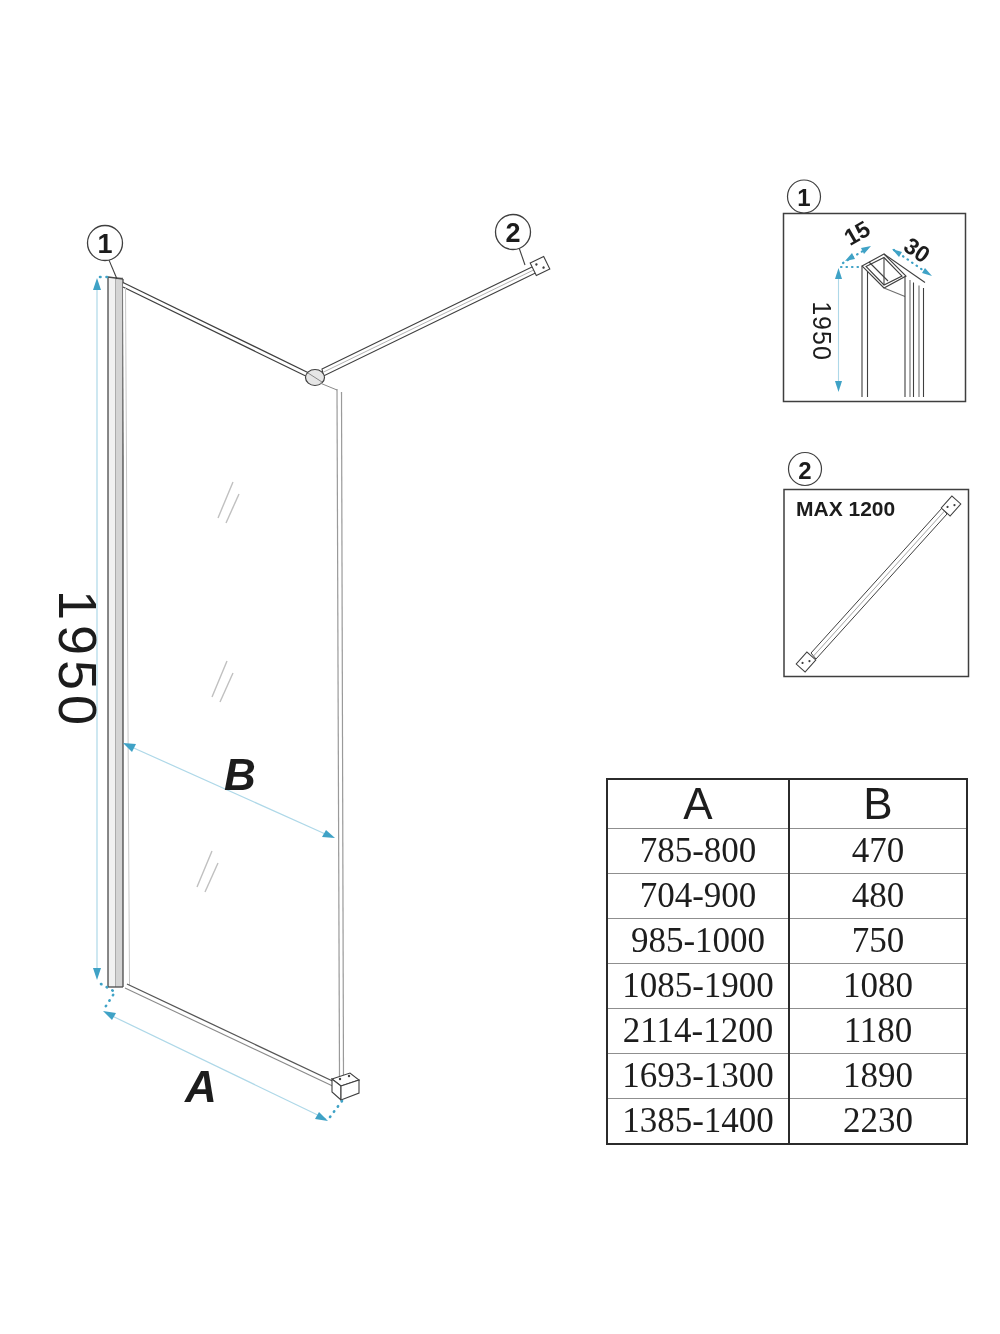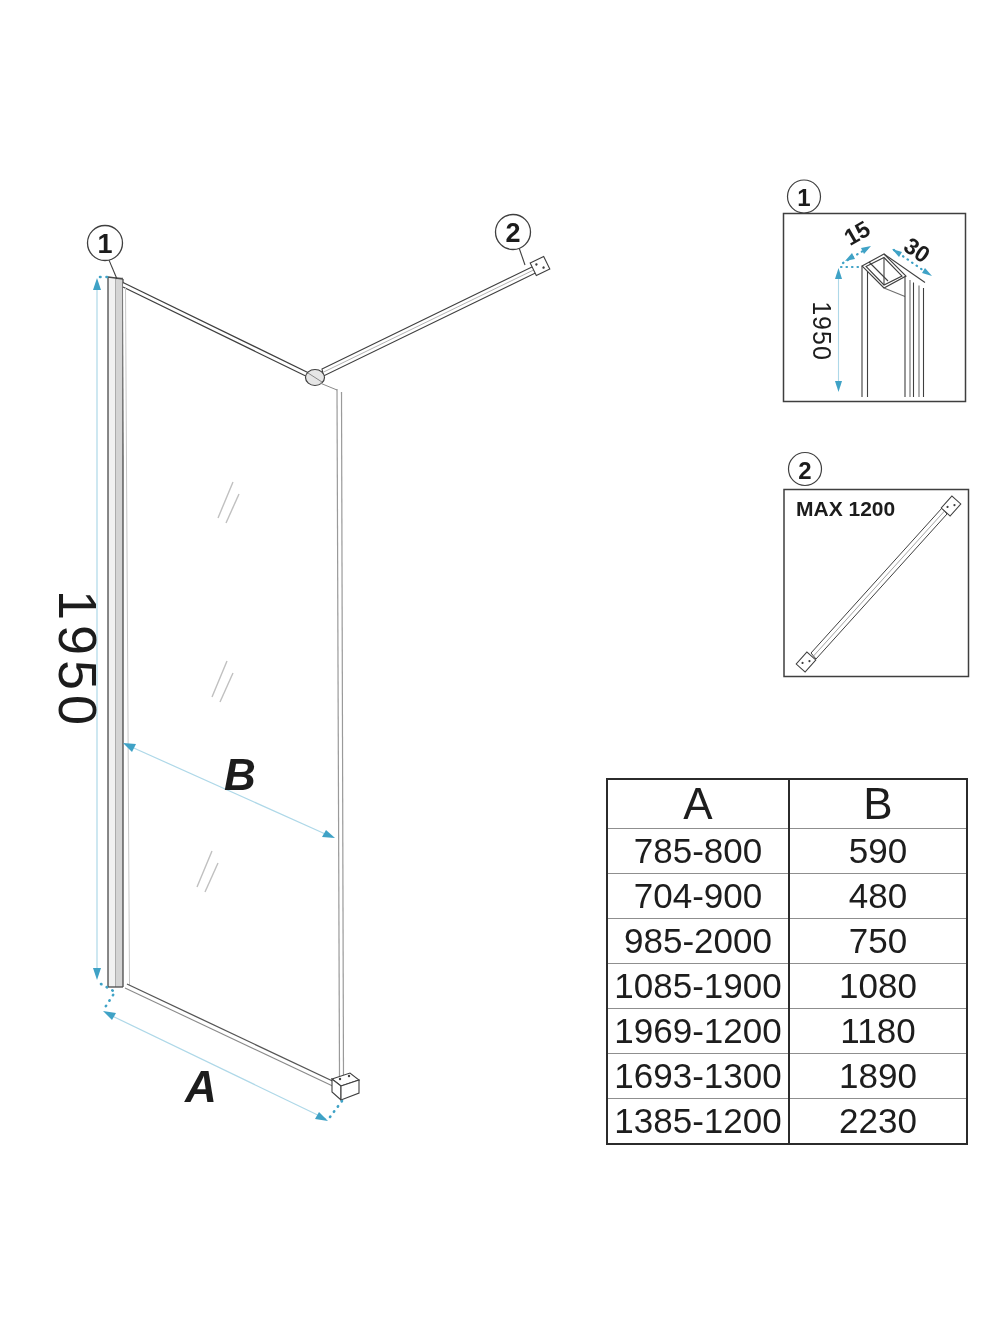--- a/index.html
+++ b/index.html
@@ -6,21 +6,21 @@
   .canvas{position:relative;width:1000px;height:1334px;background:#ffffff;overflow:hidden;
           font-family:"Liberation Sans","DejaVu Sans",sans-serif;}
   .art{position:absolute;left:0;top:0;}
   .dim-table{position:absolute;left:606px;top:778px;width:360px;height:356px;
              border-collapse:collapse;table-layout:fixed;background:#fff;
              border:2px solid #2b2b2b;color:#1d1d1d;}
   .dim-table td{text-align:center;vertical-align:middle;padding:0;overflow:hidden;}
   .dim-table .colB{border-left:2px solid #2b2b2b;}
   .dim-table tr.hdr td{height:48px;font-size:44px;font-weight:500;line-height:48px;}
   .dim-table tr.row td{height:44px;font-size:35px;font-weight:400;line-height:44px;
-                       border-top:1px solid #8f8f8f;}
+                       border-top:1px solid #8f8f8f;font-family:Liberation Serif, serif;}
   svg text{fill:#1c1c1c;}
   .lbl{font-weight:600;}
   .ital{font-style:italic;font-weight:600;}
 </style>
 </head>
 <body>
 
 <div class="canvas">
 
 <svg class="art" width="1000" height="1334" viewBox="0 0 1000 1334">
@@ -189,42 +189,42 @@
         <col style="width:182px">
         <col style="width:178px">
       </colgroup>
   <tbody>
     <tr class="hdr">
       <td>A</td>
       <td class="colB">B</td>
     </tr>
     <tr class="row">
       <td>785-800</td>
-      <td class="colB">590</td>
+      <td class="colB">470</td>
     </tr>
     <tr class="row">
       <td>704-900</td>
       <td class="colB">480</td>
     </tr>
     <tr class="row">
-      <td>985-2000</td>
+      <td>985-1000</td>
       <td class="colB">750</td>
     </tr>
     <tr class="row">
       <td>1085-1900</td>
       <td class="colB">1080</td>
     </tr>
     <tr class="row">
-      <td>1969-1200</td>
+      <td>2114-1200</td>
       <td class="colB">1180</td>
     </tr>
     <tr class="row">
       <td>1693-1300</td>
       <td class="colB">1890</td>
     </tr>
     <tr class="row">
-      <td>1385-1200</td>
+      <td>1385-1400</td>
       <td class="colB">2230</td>
     </tr>
   </tbody>
 </table>
 
 </div>
 
 </body></html>

